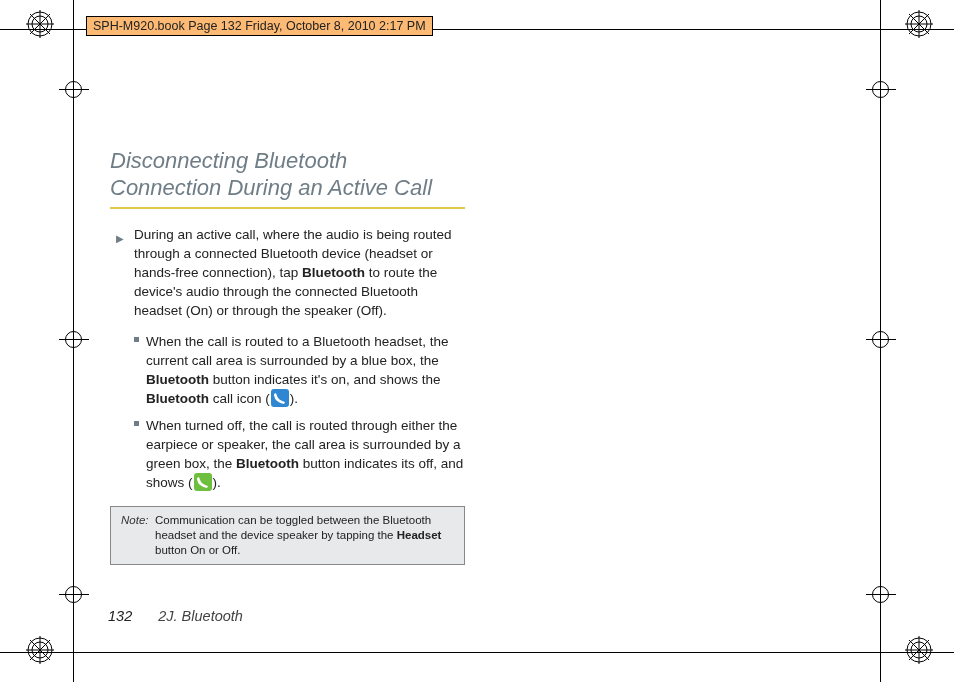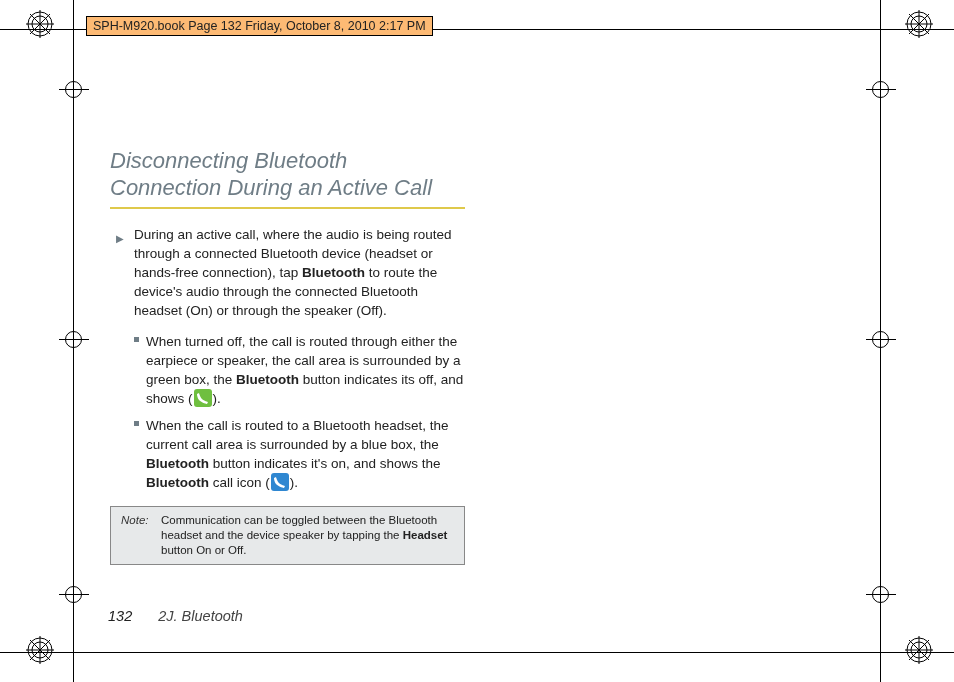--- a/index.html
+++ b/index.html
@@ -24,21 +24,21 @@
   .lead { font-size:13.5px; line-height:19px; margin-left:24px; position:relative; }
   .lead .tri { position:absolute; left:-18px; top:4px; color:#6f7d86; font-size:10px; }
   .sublist { margin-left:36px; margin-top:12px; }
   .sub { font-size:13.5px; line-height:19px; position:relative; margin-bottom:8px; }
   .sub .sq { position:absolute; left:-12px; top:5px; width:5px; height:5px; background:#6f7d86; }
   b { font-weight:700; }
   .icon-box { display:inline-block; width:18px; height:18px; border-radius:3px; vertical-align:-4px; position:relative; margin:0 1px; }
   .icon-blue { background:#2f87d1; }
   .icon-green { background:#6fbf3f; }
   .icon-box svg { position:absolute; left:2px; top:2px; }
-  .notebox { margin-top:14px; border:1px solid #888; background:#e7e9ea; padding:6px 8px 6px 10px; font-size:11.5px; line-height:15px; display:flex; gap:6px; }
+  .notebox { margin-top:14px; border:1px solid #888; background:#e7e9ea; padding:6px 8px 6px 10px; font-size:11.5px; line-height:15px; display:flex; gap:0; }
   .notebox .nl { font-style:italic; color:#333; min-width:34px; }
   .notebox .nt { flex:1; }
   .footer { position:absolute; left:108px; top:608px; font-size:14.5px; }
   .footer .pn { font-style:italic; margin-right:22px; }
   .footer .sec { font-style:italic; color:#444;text-align:right; }
 </style>
 </head>
 <body>
 
 <div class="hline" style="left:0; right:0; top:29px;"></div>
@@ -123,27 +123,27 @@
   </div>
 
   <div class="lead">
     <span class="tri">▶</span>
     <span>During an active call, where the audio is being routed through a connected Bluetooth device (headset or hands-free connection), tap </span><b>Bluetooth</b><span> to route the device's audio through the connected Bluetooth headset (On) or through the speaker (Off).</span>
   </div>
 
   <div class="sublist">
     <div class="sub">
       <span class="sq"></span>
-      <span>When turned off, the call is routed through either the earpiece or speaker, the call area is surrounded by a green box, the </span><b>Bluetooth</b><span> button indicates its off, and shows (</span><span class="icon-box icon-green"><svg width="14" height="14" viewBox="0 0 14 14">
+      <span>When the call is routed to a Bluetooth headset, the current call area is surrounded by a blue box, the </span><b>Bluetooth</b><span> button indicates it's on, and shows the </span><b>Bluetooth</b><span> call icon (</span><span class="icon-box icon-blue"><svg width="14" height="14" viewBox="0 0 14 14">
             <path d="M3 2 C3 2 4 6 6 8 C8 10 12 11 12 11 L11 13 C11 13 6 12 3.5 9.5 C1 7 1 3 1 3 Z" fill="#fff"></path>
           </svg></span><span>).</span>
     </div>
     <div class="sub">
       <span class="sq"></span>
-      <span>When the call is routed to a Bluetooth headset, the current call area is surrounded by a blue box, the </span><b>Bluetooth</b><span> button indicates it's on, and shows the </span><b>Bluetooth</b><span> call icon (</span><span class="icon-box icon-blue"><svg width="14" height="14" viewBox="0 0 14 14">
+      <span>When turned off, the call is routed through either the earpiece or speaker, the call area is surrounded by a green box, the </span><b>Bluetooth</b><span> button indicates its off, and shows (</span><span class="icon-box icon-green"><svg width="14" height="14" viewBox="0 0 14 14">
             <path d="M3 2 C3 2 4 6 6 8 C8 10 12 11 12 11 L11 13 C11 13 6 12 3.5 9.5 C1 7 1 3 1 3 Z" fill="#fff"></path>
           </svg></span><span>).</span>
     </div>
   </div>
 
   <div class="notebox">
     <div class="nl">Note:</div>
     <div class="nt">
       <span>Communication can be toggled between the Bluetooth headset and the device speaker by tapping the </span><b>Headset</b><span> button On or Off.</span>
     </div>

